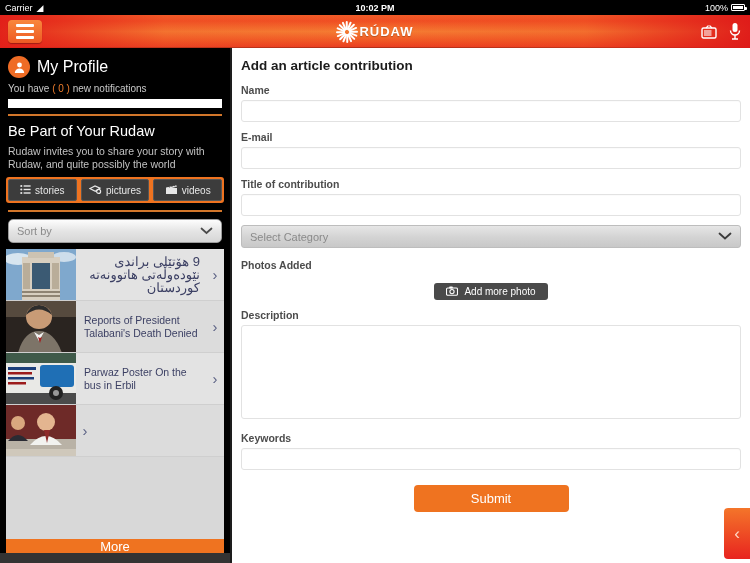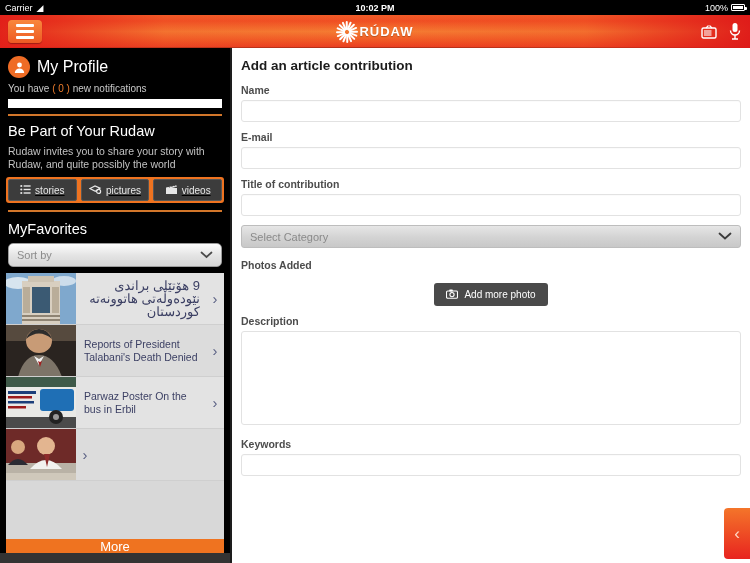--- a/index.html
+++ b/index.html
@@ -76,21 +76,21 @@
   }
   .profile-title{color:#fff;font-size:16px;}
   .notif{color:#c9c9c9;font-size:10px;padding:1px 24px 5px 8px;}
   .notif .cnt{color:#ef7d2c;}
   .white-bar{height:9px;background:#fff;margin:0 8px 6px 8px;}
   .divider{height:2px;background:#d2762a;margin:0 8px 7px 8px;}
   .section-title{color:#fff;font-size:14.5px;padding:0 8px 6px 8px;}
   .blurb{color:#c2c2c2;font-size:10.5px;line-height:13px;padding:0 8px 6px 8px;}
 
   .btn-row{display:flex;gap:4px;margin:0 6px 7px 6px;
-    background:#ef7320;padding:2px;border-radius:3px;text-decoration:underline;}
+    background:#ef7320;padding:2px;border-radius:3px;}
   .chip{
     flex:1;background:#3c3c3c;border:1px solid #565656;border-radius:2px;
     color:#e7e7e7;font-size:10px;height:22px;
     display:flex;align-items:center;justify-content:center;gap:4px;cursor:pointer;
   }
 
   .fav-title{color:#fff;font-size:14.5px;padding:2px 8px 6px 8px;}
   .sortby{
     margin:0 8px 6px 8px;height:24px;border-radius:5px;
     background:linear-gradient(180deg,#fdfdfd,#e4e4e4 52%,#d6d6d6);
@@ -130,21 +130,21 @@
   }
   .sel{
     width:100%;height:23px;border:1px solid #bdbdbd;border-radius:3px;
     background:linear-gradient(180deg,#e6e6e6,#d3d3d3 55%,#c8c8c8);
     display:flex;align-items:center;justify-content:space-between;padding:0 8px;
     color:#8a8a8a;font-size:11px;margin-bottom:11px;cursor:pointer;
   }
   .photo-row{display:flex;justify-content:center;margin:12px 0 9px 0;}
   .photo-btn{
     background:#4a4a4a;color:#fff;border:none;border-radius:3px;
-    height:23px;padding:0 12px;font-size:10px;font-family:inherit;
+    height:17px;padding:0 12px;font-size:10px;font-family:inherit;
     display:flex;align-items:center;gap:6px;cursor:pointer;
   }
   .ta{
     width:100%;height:94px;border:1px solid #e2e2e2;border-radius:3px;
     background:#fff;margin-bottom:9px;resize:none;font-family:inherit;font-size:11px;padding:5px 6px;
   }
   .submit-row{display:flex;justify-content:center;margin-top:6px;}
   .submit-btn{
     width:155px;height:27px;background:#ef7320;border:none;border-radius:4px;
     color:#fff;font-size:13px;font-family:inherit;cursor:pointer;
@@ -280,21 +280,20 @@
                 <rect x="1" y="4" width="11" height="6" fill="#e7e7e7"></rect>
                 <path d="M1 3.6 L11.4 1.2 L11.8 2.8 L1.4 5.2Z" fill="#e7e7e7"></path>
                 <path d="M3.6 2 L4.4 3.6 M6.4 1.4 L7.2 3M9.2 0.9 L10 2.4" stroke="#3c3c3c" stroke-width=".8"></path>
               </svg>
           </span>
           <span>videos</span>
         </div>
       </div>
 
       <div class="divider"></div>
-      <div class="fav-title">MyFavorites</div>
 
       <div class="sortby">
         <span>Sort by</span>
         <span>
           <svg width="13" height="8" viewBox="0 0 13 8">
               <path d="M1.5 1.5 L6.5 6 L11.5 1.5" stroke="#4a4a4a" stroke-width="1.7" fill="none" stroke-linecap="round"></path>
             </svg>
         </span>
       </div>
 
@@ -414,19 +413,22 @@
           <span>Add more photo</span>
         </button>
       </div>
 
       <div class="lbl">Description</div>
       <textarea class="ta" style=""></textarea>
 
       <div class="lbl">Keywords</div>
       <input class="inp" value="" style="">
 
+      <div class="submit-row">
+        <button class="submit-btn">Submit</button>
+      </div>
     </div>
   </div>
 
   <div class="drawer-tab">
     <span>‹</span>
   </div>
 </div>
 
 </body></html>

